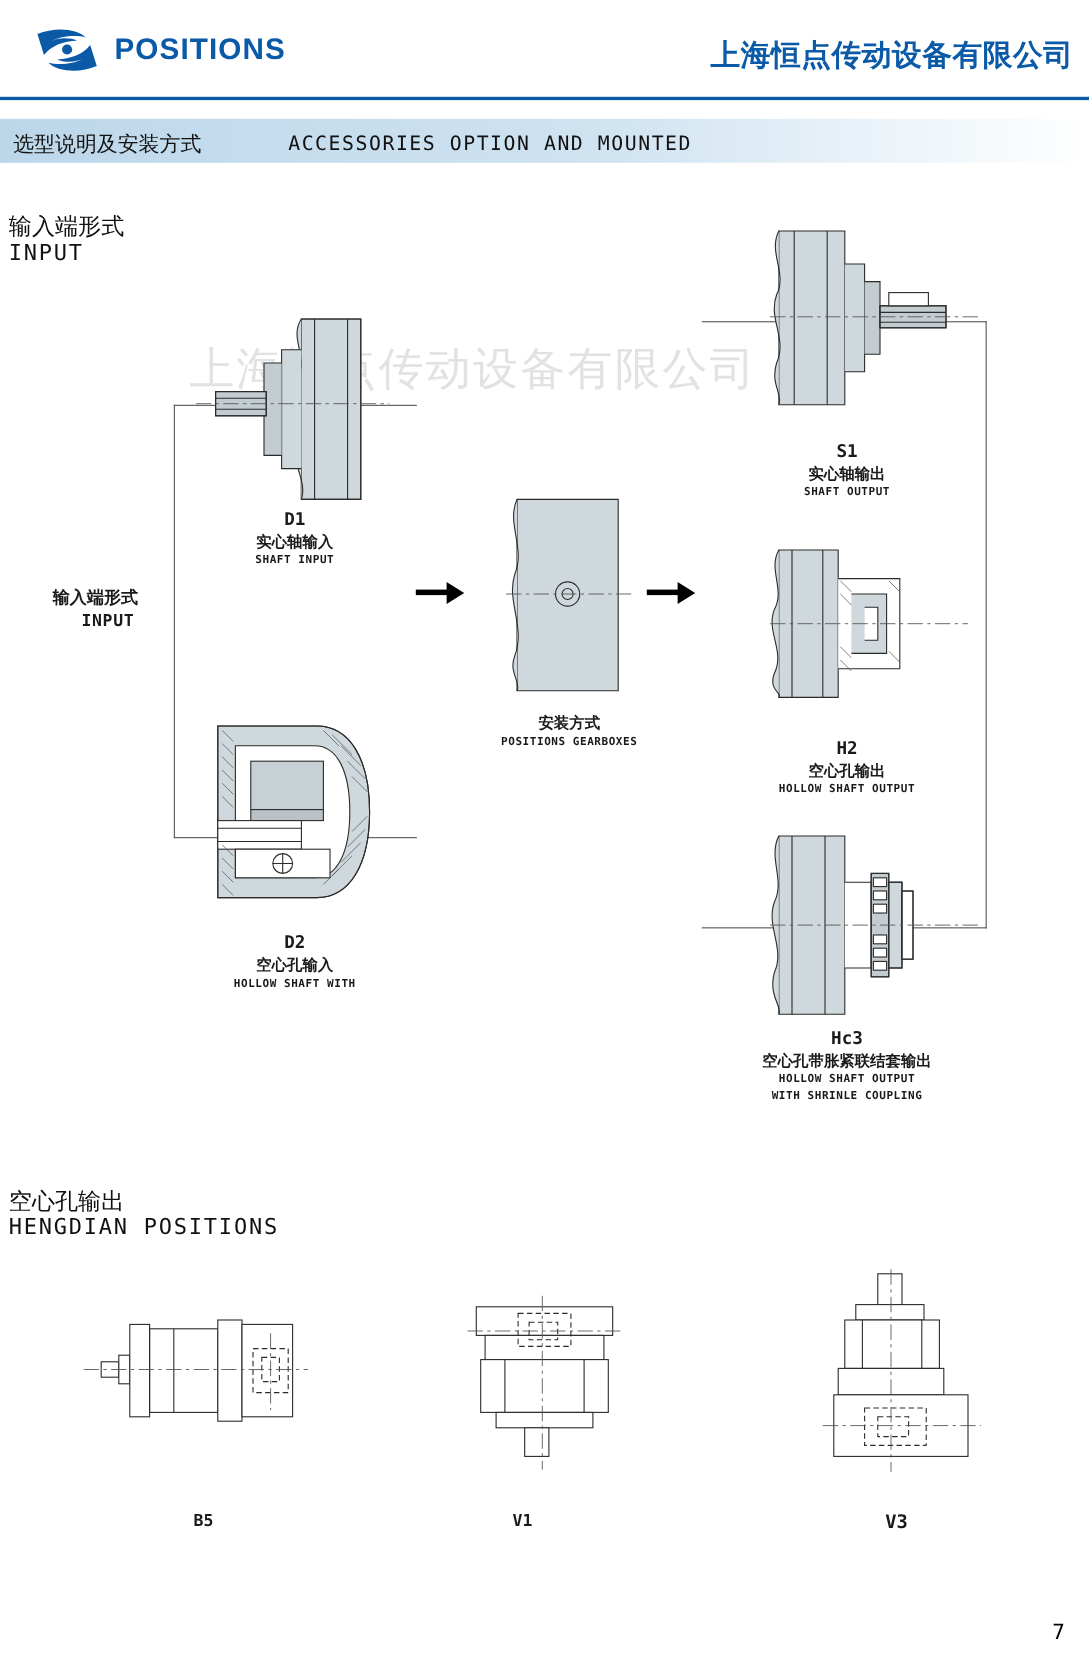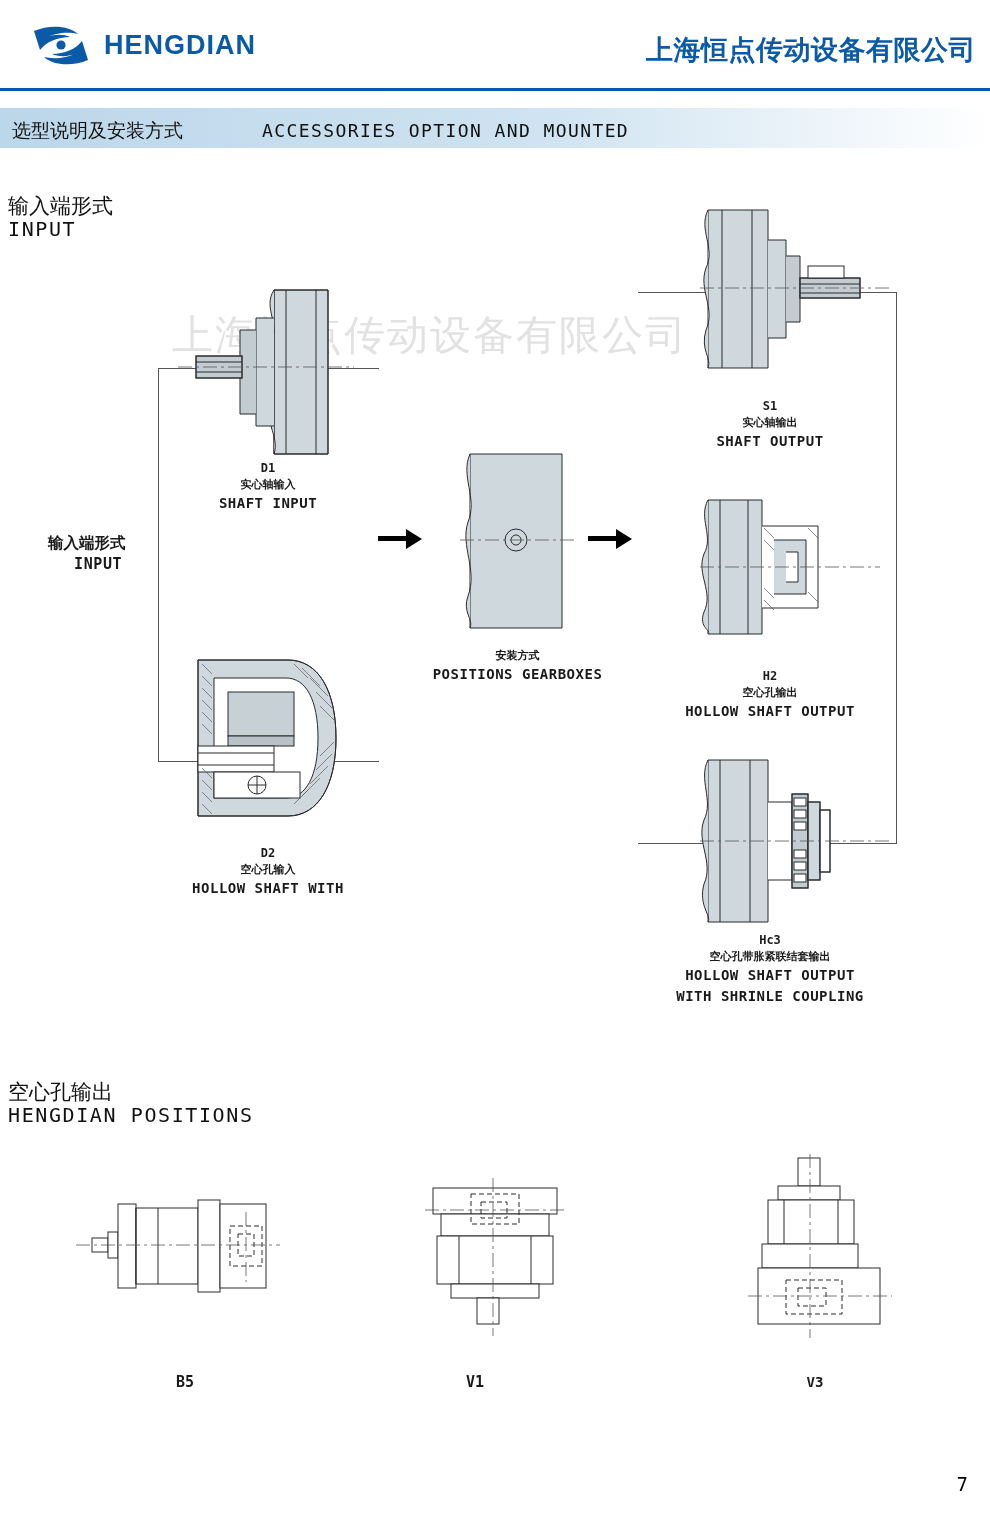--- a/index.html
+++ b/index.html
@@ -101,33 +101,33 @@
   }
 
   .caption {
     position: absolute;
     text-align: center;
     white-space: nowrap;
     line-height: 1.45;
   }
   .caption .code {
     font-family: "DejaVu Sans Mono", monospace;
-    font-size: 12px;
+    font-size: 16px;
     font-weight: bold;
     display: block;
   }
   .caption .c-cn {
     font-family: "DejaVu Sans", sans-serif;
-    font-size: 11px;
+    font-size: 14px;
     display: block;
     font-weight: bold;
   }
   .caption .c-en {
     font-family: "DejaVu Sans Mono", monospace;
-    font-size: 14px;
+    font-size: 10px;
     letter-spacing: 0.5px;
     display: block;
     font-weight: bold;
   }
 
   
   .watermark {
     position: absolute;
     left: 172px; top: 308px;
     font-family: "DejaVu Sans", sans-serif;
@@ -173,21 +173,21 @@
 <body>
 
 <div class="header">
   <div class="logo-mark">
     <svg width="62" height="46" viewBox="0 0 62 46">
       <path d="M4 9 C20 2, 40 4, 48 12 C40 10, 26 10, 16 16 C22 12, 34 12, 40 15 C28 15, 16 20, 10 28 Z" fill="#0a5aa8"></path>
       <path d="M58 38 C42 45, 22 43, 14 35 C22 37, 36 37, 46 31 C40 35, 28 35, 22 32 C34 32, 46 27, 52 19 Z" fill="#0a5aa8"></path>
       <circle cx="31" cy="23" r="4.6" fill="#0a5aa8"></circle>
     </svg>
   </div>
-  <div class="logo-text">HENGDIAN</div>
+  <div class="logo-text">POSITIONS</div>
   <div class="company-name">上海恒点传动设备有限公司</div>
   <div class="header-rule"></div>
 </div>
 
 <div class="title-bar"></div>
 <div class="title-cn">选型说明及安装方式</div>
 <div class="title-en">ACCESSORIES OPTION AND MOUNTED</div>
 
 <div class="sec-head-cn" style="left:8px; top:192px;">输入端形式</div>
 <div class="sec-head-en" style="left:8px; top:217px;">INPUT</div>
@@ -457,16 +457,16 @@
       <rect x="46" y="130" width="56" height="34" stroke-dasharray="5,3"></rect>
       <rect x="58" y="138" width="28" height="18" stroke-dasharray="5,3"></rect>
       <line x1="44" y1="50" x2="44" y2="94"></line>
       <line x1="98" y1="50" x2="98" y2="94"></line>
     </g>
     <line x1="70" y1="4" x2="70" y2="188" stroke="#555" stroke-width="0.8" stroke-dasharray="14,4,3,4"></line>
     <line x1="8" y1="146" x2="152" y2="146" stroke="#555" stroke-width="0.8" stroke-dasharray="14,4,3,4"></line>
   </svg>
 </div>
 <div class="caption" style="left:760px; top:1372px; width:110px;">
-  <span class="code" style="font-size:14px;">V3</span>
+  <span class="code" style="font-size:17px;">V3</span>
 </div>
 
 <div class="pagenum">7</div>
 
 </body></html>

